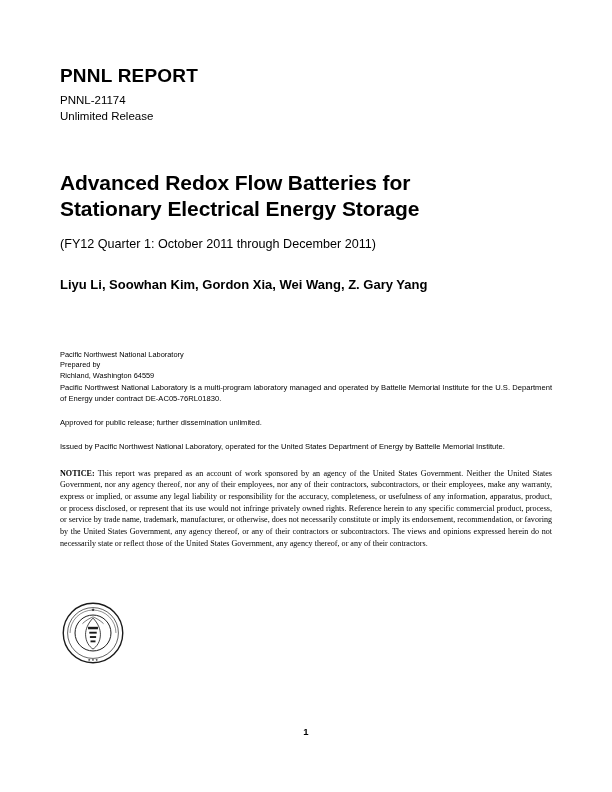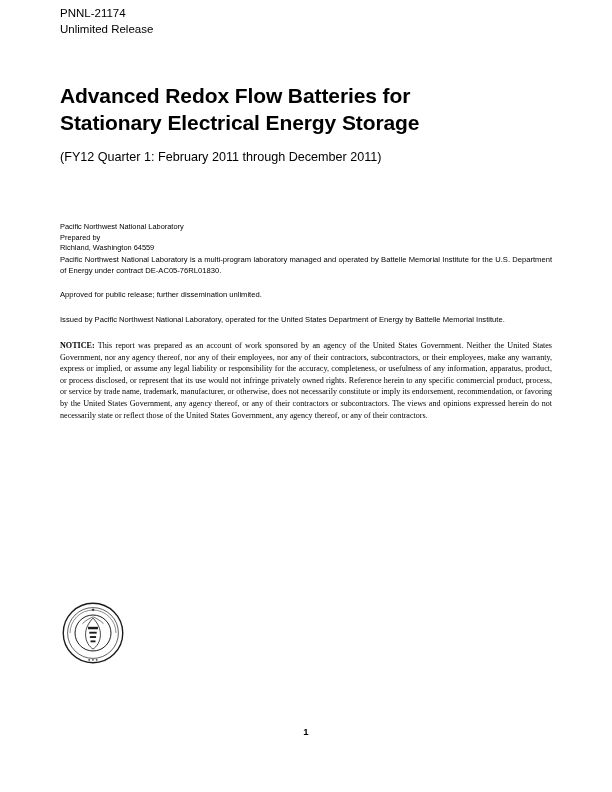--- a/index.html
+++ b/index.html
@@ -109,32 +109,34 @@
     font-size: 9.5px;
     font-weight: bold;
   }
 </style>
 </head>
 <body>
 
 <div class="page">
   <div class="content">
 
+    <div class="report-label">PNNL REPORT</div>
 
     <div class="report-meta">
       <div>PNNL-21174</div>
       <div>Unlimited Release</div>
     </div>
 
     <div class="doc-title">
       <div>Advanced Redox Flow Batteries for</div>
       <div>Stationary Electrical Energy Storage</div>
     </div>
 
-    <div class="subtitle-2">(FY12 Quarter 1:  February 2011 through December 2011)</div>
+    <div class="subtitle-2">(FY12 Quarter 1:  October 2011 through December 2011)</div>
+    <div class="authors">Liyu Li, Soowhan Kim, Gordon Xia, Wei Wang, Z. Gary Yang</div>
 
     <div class="prepared">
       <div>Pacific Northwest National Laboratory</div>
       <div>Prepared by</div>
       <div>Richland, Washington 64559</div>
     </div>
 
     <div class="smallprint">Pacific Northwest National Laboratory is a multi-program laboratory managed and operated by Battelle Memorial Institute for the U.S. Department of Energy under contract DE-AC05-76RL01830.</div>
     <div class="smallprint tight">Approved for public release; further dissemination unlimited.</div>
     <div class="smallprint tight">Issued by Pacific Northwest National Laboratory, operated for the United States Department of Energy by Battelle Memorial Institute.</div>

